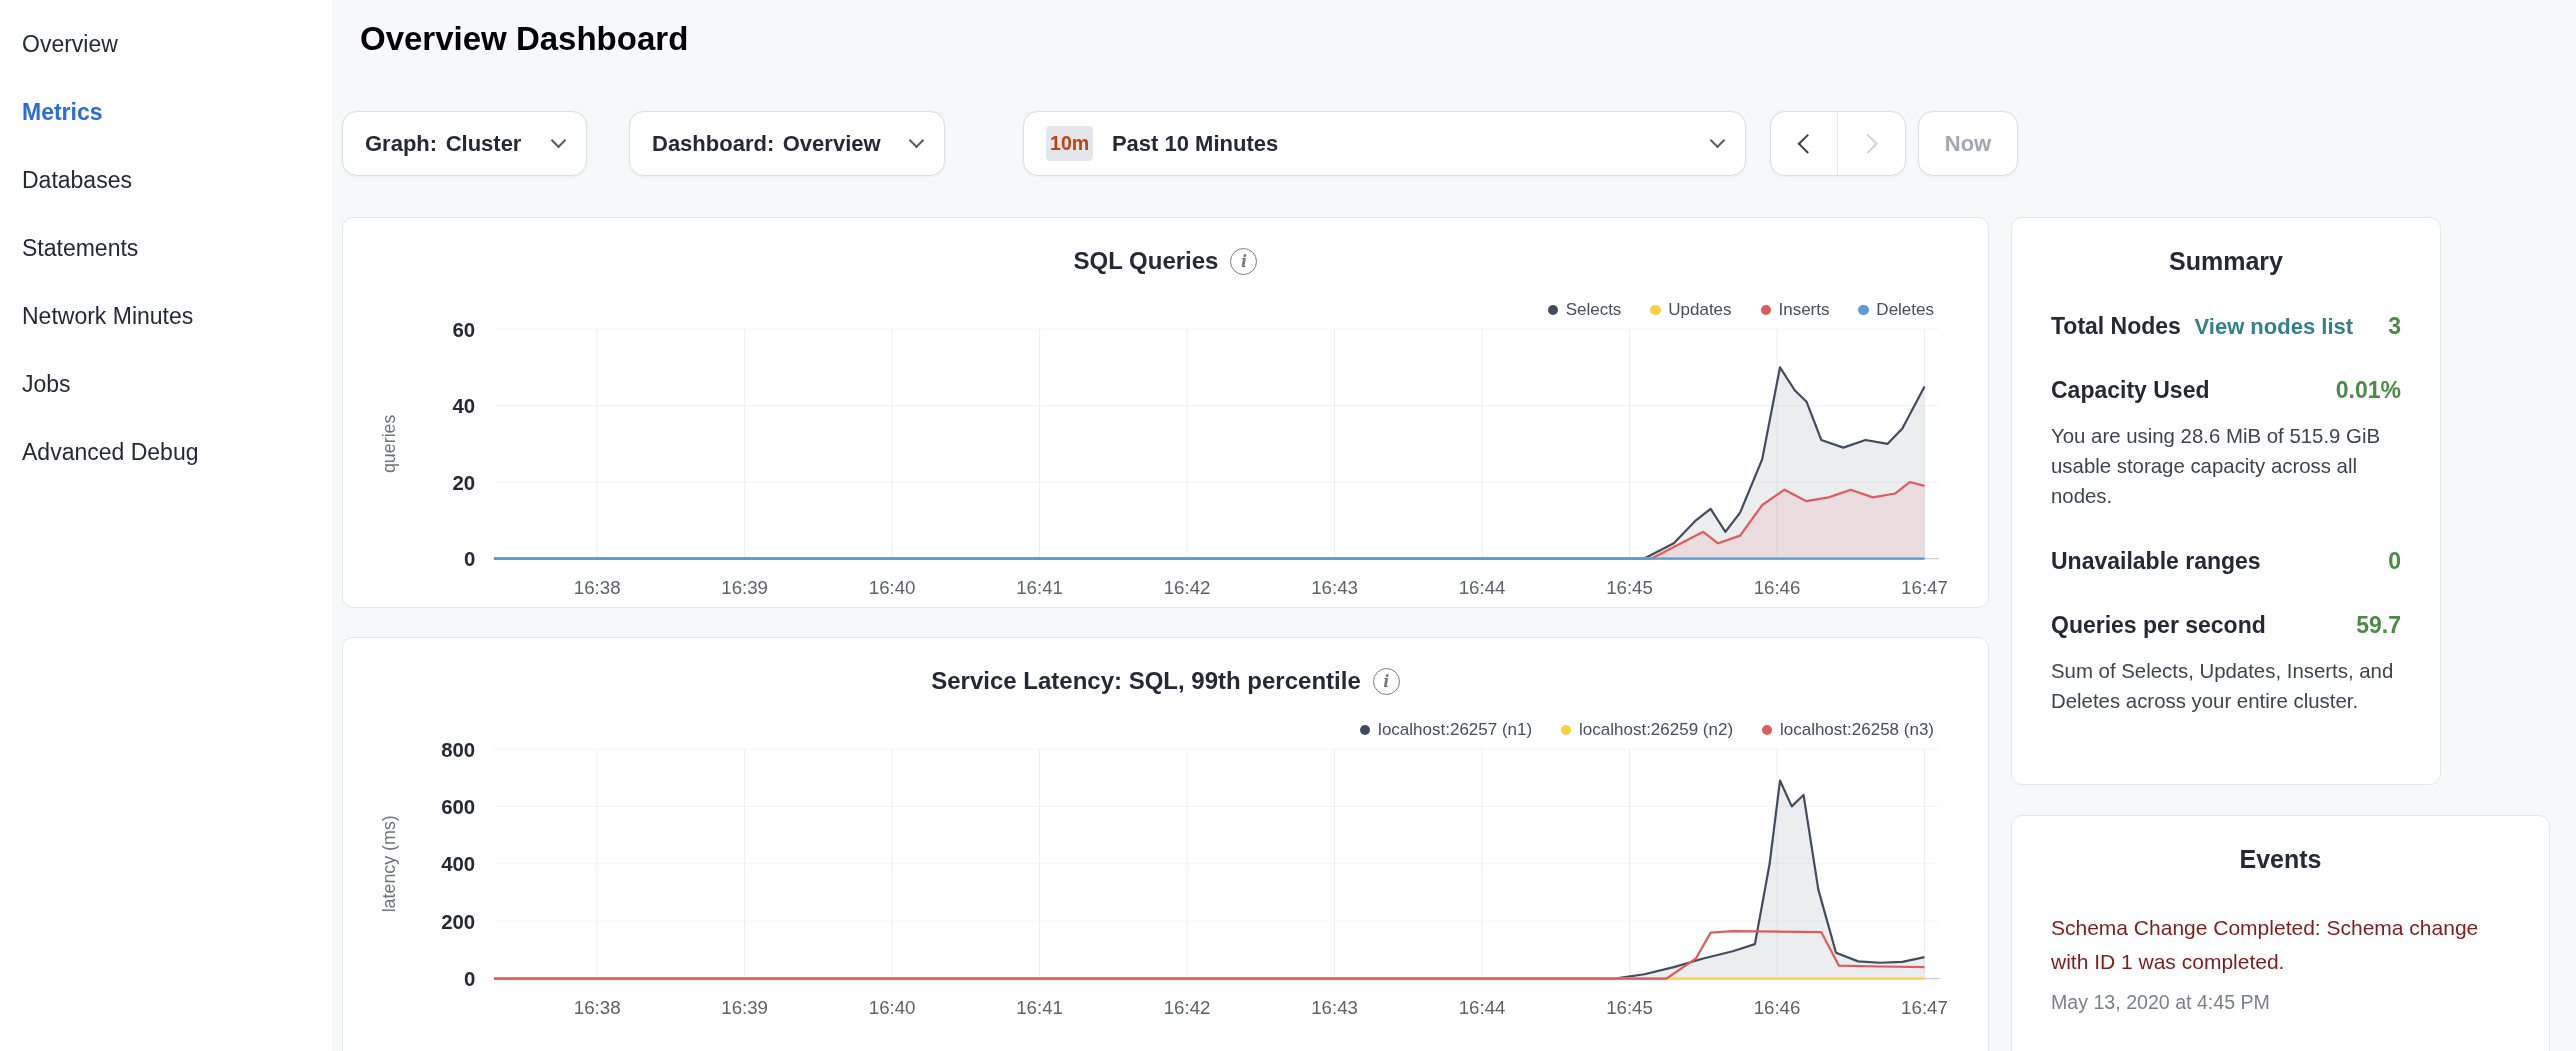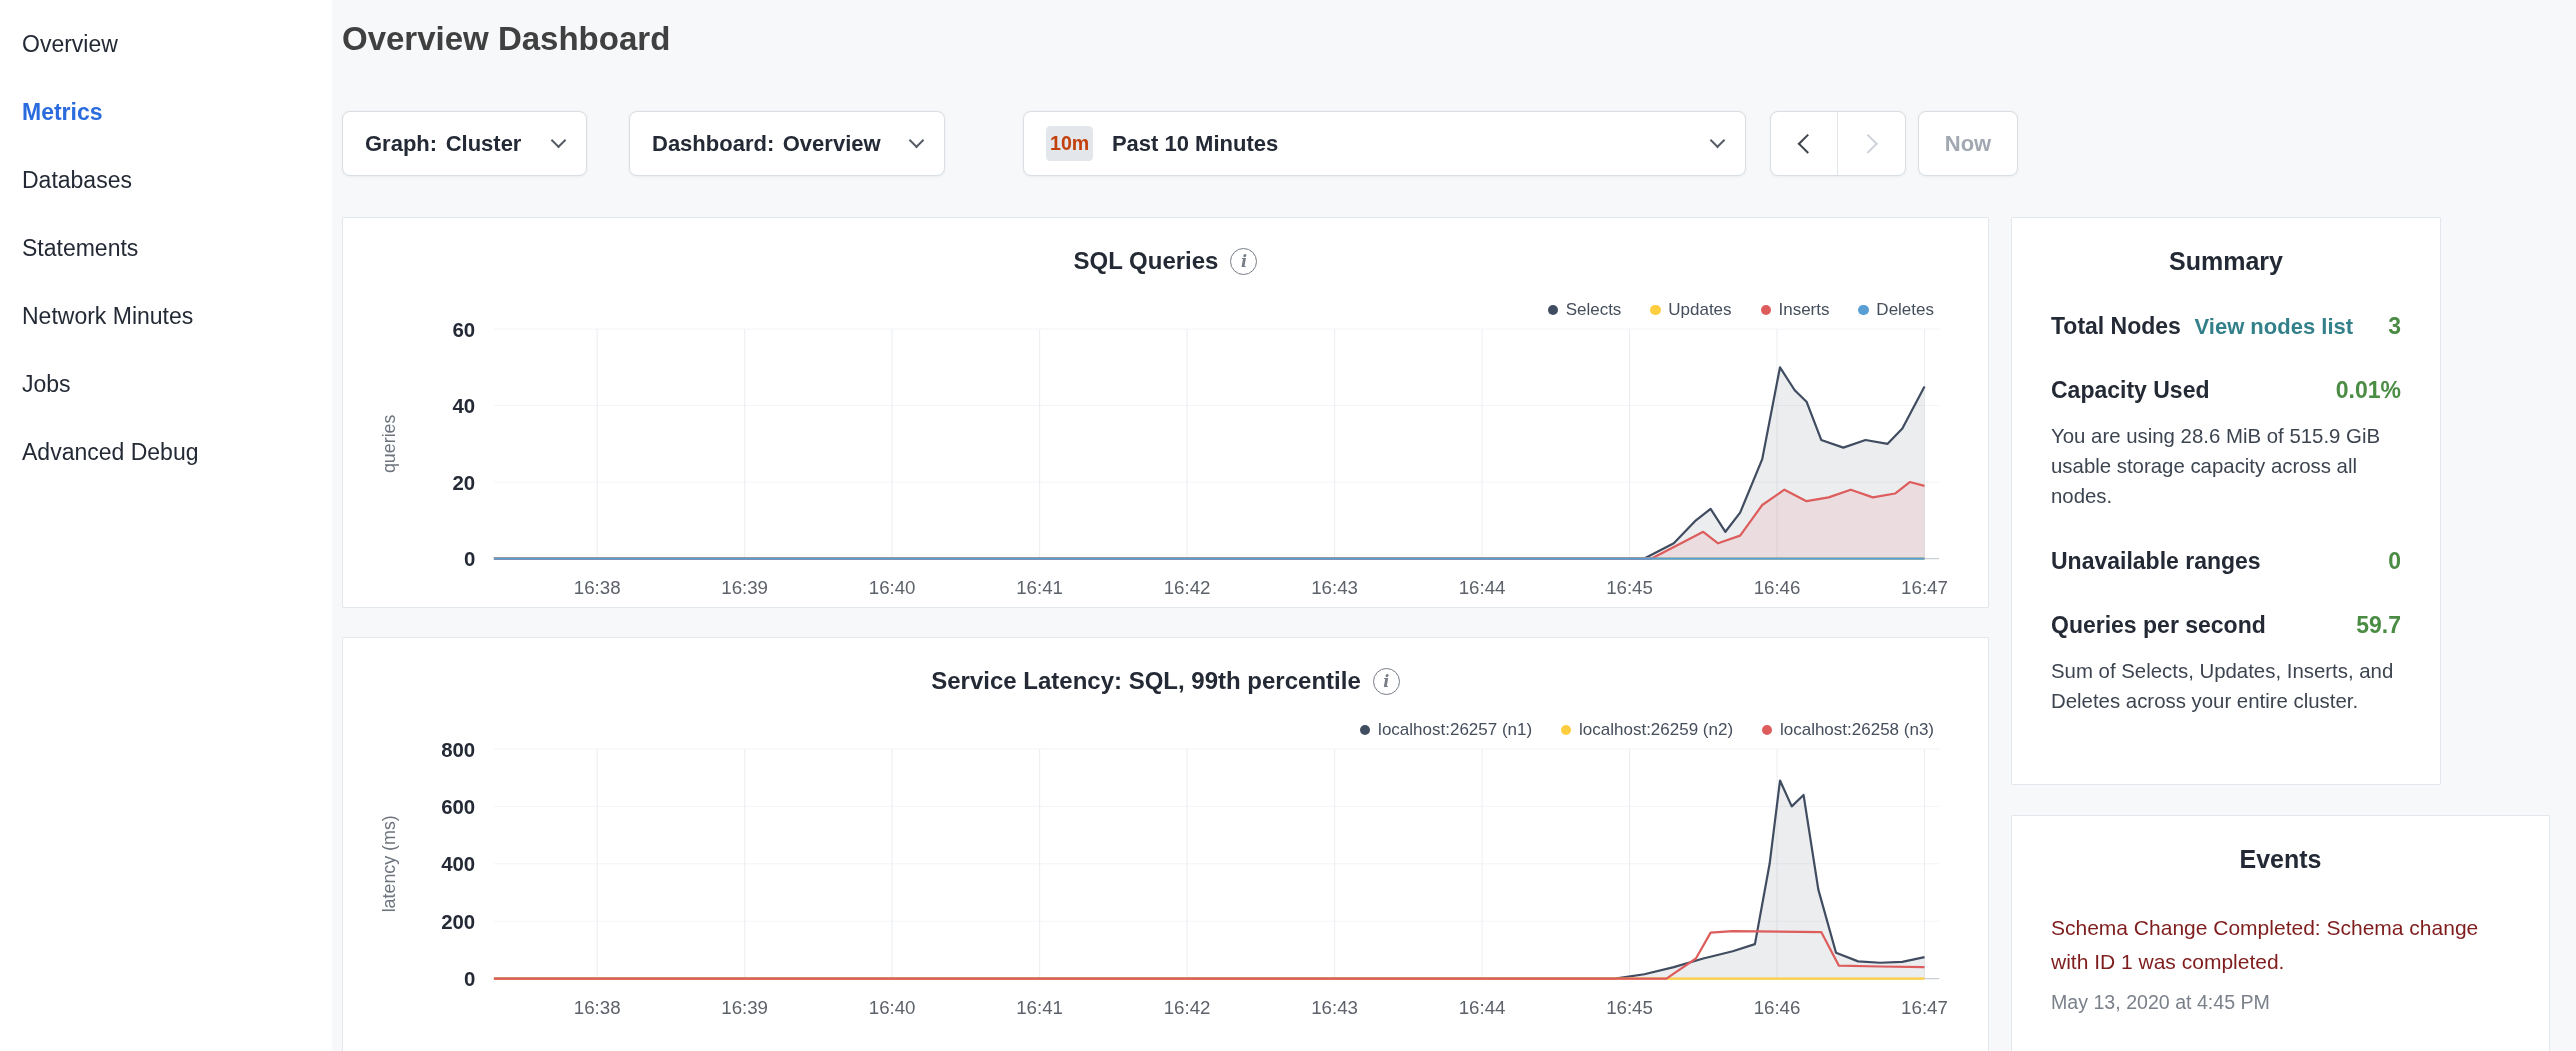--- a/index.html
+++ b/index.html
@@ -6,44 +6,44 @@
   html,body{width:2576px;height:1051px;overflow:hidden;background:#ffffff;
     font-family:"Liberation Sans",sans-serif;color:#242a35;position:relative}
   .content-bg{position:absolute;left:332px;top:0;right:0;bottom:0;background:#f7f8fa}
 
   
   .sidebar{position:absolute;left:0;top:0;width:332px;height:100%;background:#fff;padding-top:10.2px;z-index:2}
   .nav-item{height:68px;display:flex;align-items:center;padding-left:22px;font-size:23px;color:#242a35;cursor:pointer}
   .nav-item.active{color:#2a6bdd;font-weight:700}
 
   
-  .page-title{position:absolute;left:342px;top:20.4px;font-size:33px;font-weight:600;color:#404040;z-index:1}
-
-  
-  .ctrl{position:absolute;top:111px;height:65px;background:#fff;border:0.9px solid #d9dee5;border-radius:8px;
+  .page-title{position:absolute;left:360px;top:20.4px;font-size:33px;font-weight:600;color:#000000;z-index:1}
+
+  
+  .ctrl{position:absolute;top:111px;height:65px;background:#fff;border:0.9px solid #d9dee5;border-radius:15px;
     box-shadow:0 0.9px 2.6px rgba(32,42,54,.06);display:flex;align-items:center;cursor:pointer;z-index:1}
   .dd{padding:0 22px;font-size:22px;font-weight:600;color:#242a35;gap:8.5px}
   .dd-graph{left:342px;width:245px}
   .dd-dashboard{left:629px;width:316px}
   .time-selector{left:1023px;width:723px;padding:0 22px;gap:18.7px}
   .time-badge{background:#e3e7ec;border-radius:4.3px;padding:6px 4px;font-size:19.6px;font-weight:700;color:#c2410c}
   .time-label{font-size:22px;font-weight:700;color:#242a35}
   .chev{display:inline-block;width:11px;height:11px;border-right:2.6px solid #565c66;border-bottom:2.6px solid #565c66}
   .chev.down{transform:rotate(45deg);margin-top:-6.8px}
   .push{margin-left:auto}
   .pager{left:1770px;width:136px;padding:0;cursor:default}
   .pager-btn{width:67px;height:100%;display:flex;align-items:center;justify-content:center;background:transparent;border:none;cursor:pointer}
   .pager-btn.prev{border-right:0.9px solid #e2e6eb}
   .chev.left{width:13.6px;height:13.6px;border-color:#3c434d;transform:rotate(135deg);margin-left:6.8px}
   .chev.right{width:13.6px;height:13.6px;border-color:#ced3d9;transform:rotate(-45deg);margin-right:6.8px}
   .now-btn{left:1918px;width:100px;justify-content:center;font-size:22px;font-weight:600;color:#a2a8b1;
     font-family:"Liberation Sans",sans-serif;cursor:default}
 
   
-  .card{position:absolute;background:#fff;border:0.9px solid #e2e7ee;border-radius:1px;z-index:1}
+  .card{position:absolute;background:#fff;border:0.9px solid #e2e7ee;border-radius:11px;z-index:1}
   .chart-card-1{left:342px;top:217px;width:1647px;height:391px}
   .chart-card-2{left:342px;top:637px;width:1647px;height:425px}
   .chart-title-row{display:flex;justify-content:center;align-items:center;gap:12px;margin-top:29px}
   .chart-title{font-size:24px;font-weight:700;color:#242a35}
   .info-icon{width:27px;height:27px;border:1.7px solid #777d86;border-radius:50%;display:inline-flex;
     align-items:center;justify-content:center;color:#777d86;cursor:pointer}
   .info-icon::after{content:"i";font:italic 700 16px "DejaVu Serif",serif}
   .legend{position:absolute;right:54px;top:82px;display:flex;gap:29px}
   .lg-item{display:flex;align-items:center;gap:7.7px;font-size:17px;color:#454e5c;cursor:pointer}
   .lg-dot{width:10.2px;height:10.2px;border-radius:50%;display:inline-block}

